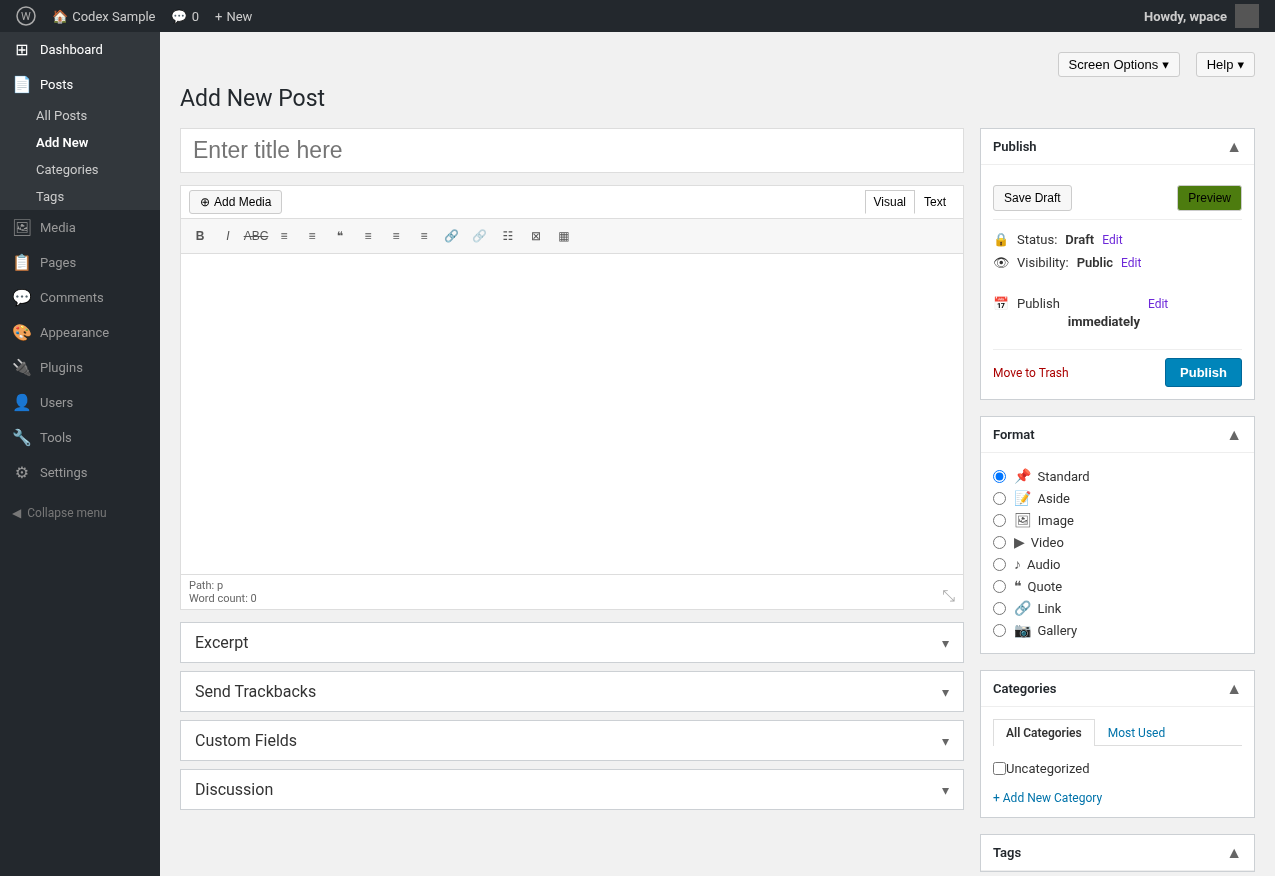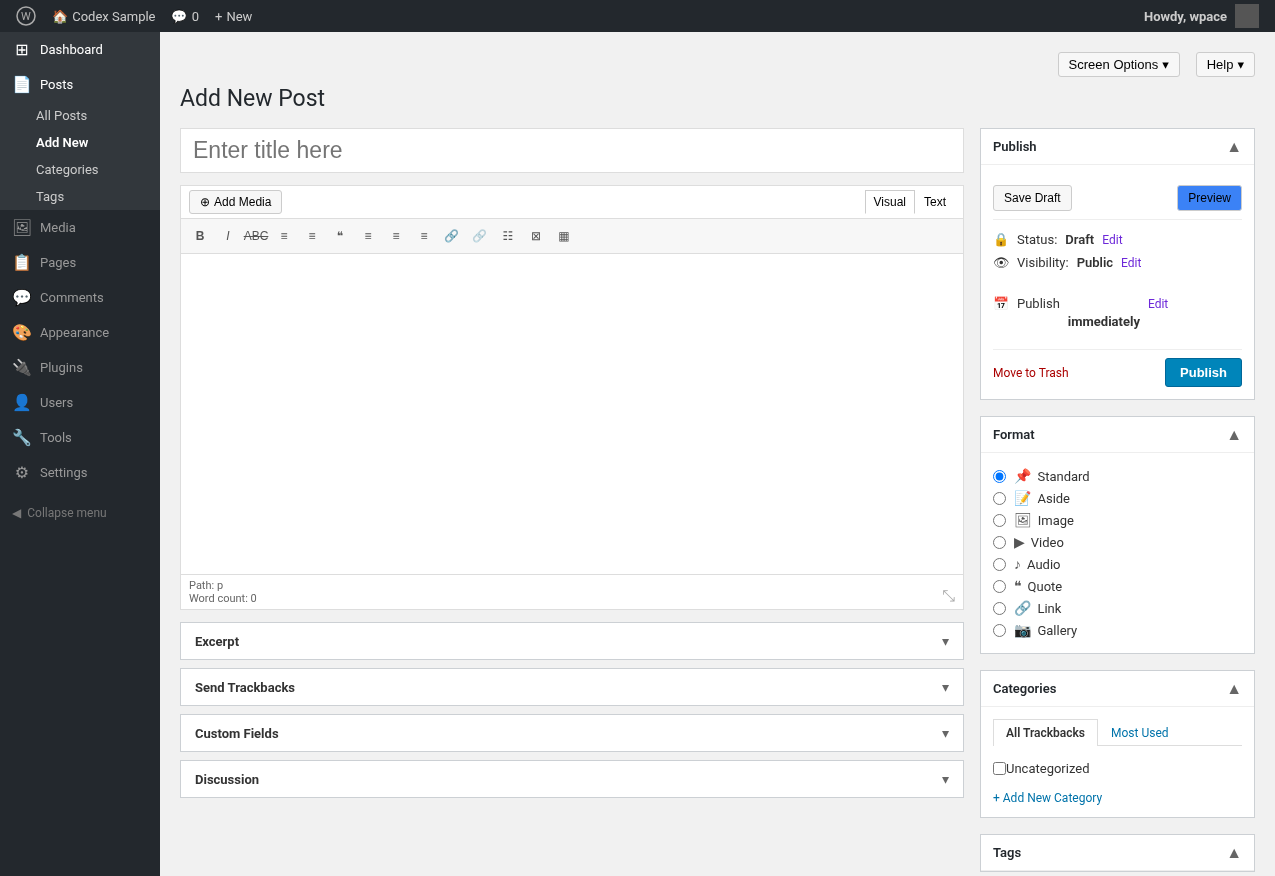--- a/index.html
+++ b/index.html
@@ -120,27 +120,27 @@
     
     .metabox { background: #fff; border: 1px solid #ccd0d4; margin-bottom: 16px; }
     .metabox-header { padding: 8px 12px; border-bottom: 1px solid #eee; display: flex; justify-content: space-between; align-items: center; cursor: pointer; background: #fff; }
     .metabox-header h3 { font-size: 13px; font-weight: 600; color: #23282d; }
     .metabox-body { padding: 12px; }
     .chevron-up { font-size: 16px; color: #666; }
 
     
     .accordion-panel { background: #fff; border: 1px solid #ccd0d4; margin-bottom: 8px; }
     .accordion-header { padding: 10px 14px; display: flex; justify-content: space-between; align-items: center; cursor: pointer; }
-    .accordion-header h3 { font-size: 13px; font-weight: 700; }
+    .accordion-header h3 { font-size: 16px; font-weight: 400; }
     .accordion-arrow { font-size: 14px; color: #666; }
 
     
     .publish-actions { display: flex; justify-content: space-between; align-items: center; padding: 8px 0 0; }
     .save-draft-btn { background: #f7f7f7; border: 1px solid #ccc; padding: 5px 10px; cursor: pointer; font-size: 12px; border-radius: 3px; }
-    .preview-btn { background: #3b82f6; border: 1px solid #ccc; padding: 5px 10px; cursor: pointer; font-size: 12px; border-radius: 3px; }
+    .preview-btn { background: #4d7c0f; border: 1px solid #ccc; padding: 5px 10px; cursor: pointer; font-size: 12px; border-radius: 3px; }
     .publish-meta { padding: 8px 0; border-top: 1px solid #eee; margin-top: 8px; }
     .publish-meta-row { display: flex; align-items: center; gap: 8px; padding: 4px 0; font-size: 13px; }
     .publish-meta-row .icon { width: 16px; text-align: center; }
     .edit-link { color: #6d28d9; text-decoration: none; font-size: 12px; }
     .move-to-trash { color: #a00; text-decoration: none; font-size: 12px; }
     .publish-footer { display: flex; justify-content: space-between; align-items: center; padding-top: 8px; border-top: 1px solid #eee; margin-top: 8px; gap: 28px; }
     .publish-btn { background: #0085ba; border: 1px solid #006799; color: #fff; padding: 6px 14px; cursor: pointer; font-size: 13px; font-weight: 600; border-radius: 3px; }
 
     
     .format-list { list-style: none; padding: 0; }
@@ -450,21 +450,21 @@
         </div>
       </div>
 
       <div class="metabox">
         <div class="metabox-header">
           <h3>Categories</h3>
           <span class="chevron-up">▲</span>
         </div>
         <div class="metabox-body">
           <div class="cat-tabs">
-            <div class="cat-tab active">All Trackbacks</div>
+            <div class="cat-tab active">All Categories</div>
             <div class="cat-tab">Most Used</div>
           </div>
           <div class="cat-list">
             <div class="cat-item">
               <input type="checkbox" id="cat_uncategorized" style="">
               <label for="cat_uncategorized">Uncategorized</label>
             </div>
           </div>
           <a class="add-cat-link">+ Add New Category</a>
         </div>

